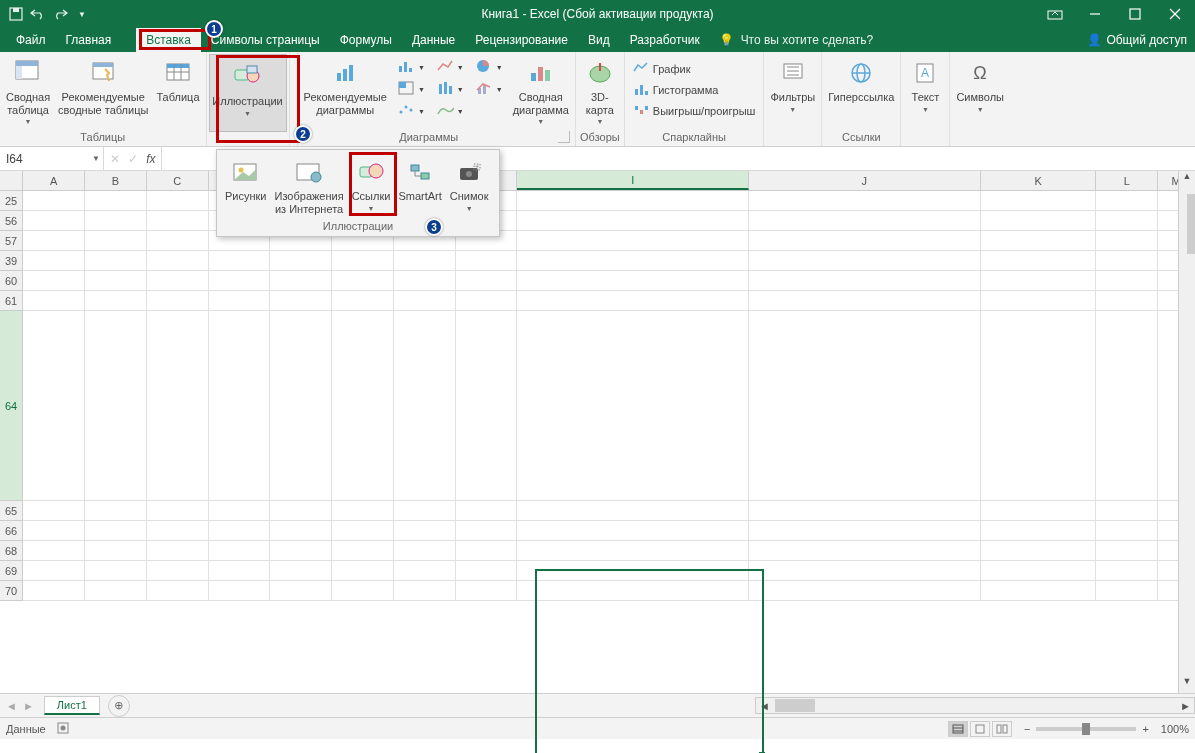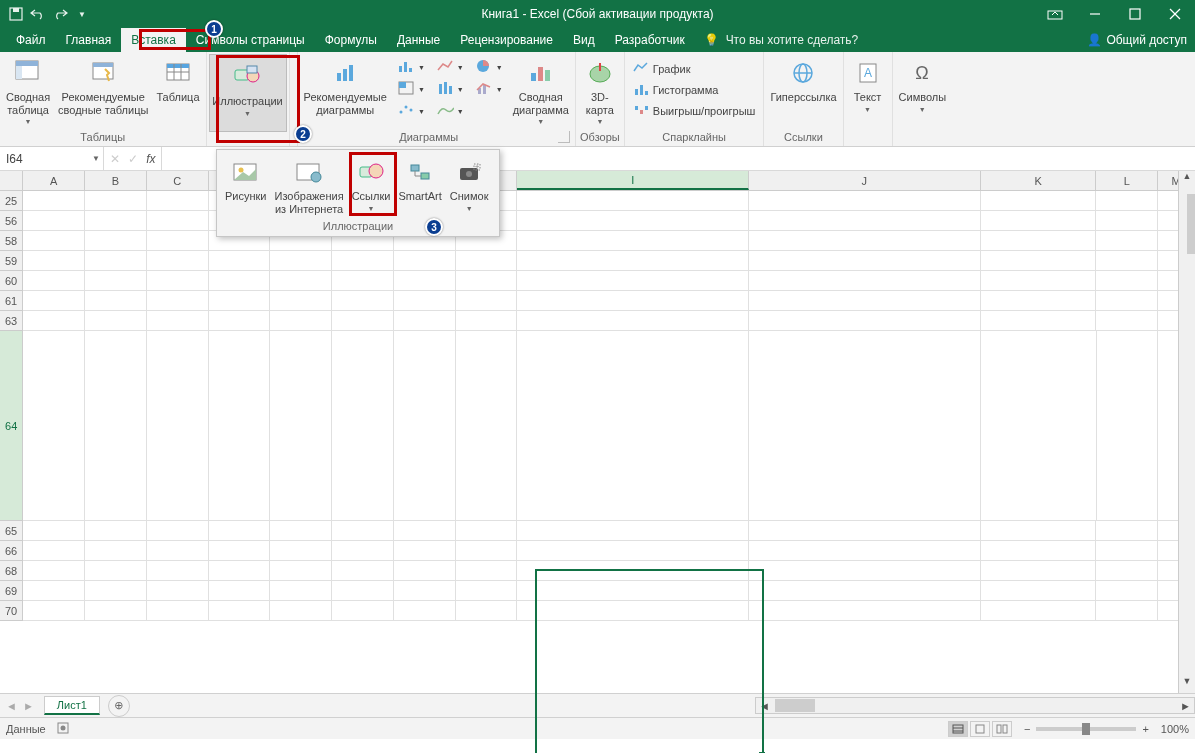--- a/index.html
+++ b/index.html
@@ -9,21 +9,21 @@
 .titlebar { height: 28px; background: #127245; display: flex; align-items: center; color: #fff; position: relative; }
 .qat { display: flex; align-items: center; padding-left: 8px; gap: 6px; }
 .qat .ic { width: 16px; height: 16px; display: flex; align-items: center; justify-content: center; opacity: .9; }
 .title-text { position: absolute; left: 50%; transform: translateX(-50%); font-size: 12px; }
 .winbtns { margin-left: auto; display: flex; align-items: center; }
 .winbtns .wb { width: 40px; height: 28px; display: flex; align-items: center; justify-content: center; }
 
 
 .tabs { height: 24px; background: #127245; display: flex; align-items: stretch; padding-left: 6px; color: #fff; font-size: 12px; position: relative; }
 .tab { padding: 0 10px; display: flex; align-items: center; cursor: pointer; }
-.tab.active { background: #f3f3f3; color: #127245; }
+.tab.active { background: #f3f3f3; color: #127245; margin-left: 15px; }
 .tellme { display: flex; align-items: center; gap: 6px; margin-left: 10px; opacity: .9; }
 .share { margin-left: auto; margin-right: 8px; display: flex; align-items: center; gap: 4px; }
 
 
 .ribbon { height: 95px; background: #f3f3f3; border-bottom: 1px solid #d0d0d0; display: flex; position: relative; }
 .group { border-right: 1px solid #e0e0e0; display: flex; flex-direction: column; height: 100%; padding: 2px 2px 0 2px; }
 .group-items { flex: 1; display: flex; align-items: flex-start; }
 .group-label { text-align: center; font-size: 11px; color: #666; padding-bottom: 3px; }
 .rbtn { display: flex; flex-direction: column; align-items: center; justify-content: flex-start; padding: 3px 4px 2px; text-align: center; font-size: 11px; color: #444; line-height: 1.15; cursor: pointer; min-width: 44px; }
 .rbtn .ic { width: 32px; height: 32px; margin-bottom: 2px; display: flex; align-items: center; justify-content: center; }
@@ -54,21 +54,21 @@
 .colhdrs { display: flex; height: 20px; background: #f0f0f0; border-bottom: 1px solid #ccc; }
 .rowhdr { width: 24px; text-align: center; font-size: 11px; color: #555; border-right: 1px solid #ccc; background: #f0f0f0; }
 .colhdr { border-right: 1px solid #ccc; text-align: center; font-size: 11px; color: #555; display: flex; align-items: center; justify-content: center; }
 .colhdr.active { background: #d6ead8; color: #127245; border-bottom: 2px solid #127245; }
 .colhdr.selall { width: 24px; background: #f0f0f0; border-right: 1px solid #ccc; }
 .rows { }
 .row { display: flex; height: 20px; }
 .row .rowhdr { border-bottom: 1px solid #ccc; display: flex; align-items: center; justify-content: center; }
 .row.active .rowhdr { background: #d6ead8; color: #127245; }
 .cell { border-right: 1px solid #e0e0e0; border-bottom: 1px solid #e0e0e0; }
-.row.tall { height: 190px; justify-content: flex-end; }
+.row.tall { height: 190px; }
 
 
 .selection { position: absolute; border: 2px solid #127245; background: rgba(255,255,255,0); }
 .selection .handle { width: 6px; height: 6px; background: #127245; position: absolute; right: -3px; bottom: -3px; }
 
 
 .sheetrow { height: 24px; display: flex; align-items: center; background: #f3f3f3; border-top: 1px solid #d0d0d0; font-size: 11px; }
 .sheet-tab { background: #fff; border: 1px solid #ccc; border-bottom: 2px solid #127245; padding: 2px 12px; margin-left: 4px; color: #127245; }
 .newsheet { width: 22px; height: 22px; border: 1px solid #ccc; border-radius: 50%; margin-left: 8px; display: flex; align-items: center; justify-content: center; color: #666; }
 .hscroll { margin-left: auto; width: 440px; height: 17px; background: #f0f0f0; border: 1px solid #ccc; display: flex; align-items: center; }
@@ -349,20 +349,35 @@
                 <rect x="7" y="7" width="3" height="4" fill="#d88"></rect>
                 <rect x="12" y="3" width="3" height="4" fill="#5ba8dd"></rect>
               </svg></span>
             <span>Выигрыш/проигрыш</span>
           </div>
       </div>
     </div>
     <div class="group-label">Спарклайны</div>
   </div>
 
+  <div class="group">
+    <div class="group-items">
+      <div class="rbtn">
+        <span class="ic">
+            <svg width="28" height="28" viewBox="0 0 28 28">
+              <rect x="5" y="5" width="18" height="14" fill="#fff" stroke="#888"></rect>
+              <path d="M8 8 h12 M8 12 h12 M8 16 h12" stroke="#888"></path>
+            </svg>
+          </span>
+        <span>Фильтры</span>
+        <span class="drop-arr">▼</span>
+      </div>
+    </div>
+    <div class="group-label">&nbsp;</div>
+  </div>
 
   <div class="group">
     <div class="group-items">
       <div class="rbtn">
         <span class="ic">
             <svg width="28" height="28" viewBox="0 0 28 28">
               <circle cx="14" cy="14" r="9" fill="none" stroke="#5ba8dd" stroke-width="1.5"></circle>
               <ellipse cx="14" cy="14" rx="4" ry="9" fill="none" stroke="#5ba8dd" stroke-width="1.5"></ellipse>
               <line x1="5" y1="14" x2="23" y2="14" stroke="#5ba8dd" stroke-width="1.5"></line>
             </svg>
@@ -527,37 +542,37 @@
         <div class="cell" style="width: 64px;"></div>
         <div class="cell" style="width: 64px;"></div>
         <div class="cell" style="width: 64px;"></div>
         <div class="cell" style="width: 240px;"></div>
         <div class="cell" style="width: 240px;"></div>
         <div class="cell" style="width: 120px;"></div>
         <div class="cell" style="width: 64px;"></div>
         <div class="cell" style="width: 38px;"></div>
       </div>
       <div class="row">
-        <div class="rowhdr">58</div>
-        <div class="cell" style="width: 64px;"></div>
-        <div class="cell" style="width: 64px;"></div>
-        <div class="cell" style="width: 64px;"></div>
-        <div class="cell" style="width: 64px;"></div>
-        <div class="cell" style="width: 64px;"></div>
-        <div class="cell" style="width: 64px;"></div>
-        <div class="cell" style="width: 64px;"></div>
-        <div class="cell" style="width: 64px;"></div>
-        <div class="cell" style="width: 240px;"></div>
-        <div class="cell" style="width: 240px;"></div>
-        <div class="cell" style="width: 120px;"></div>
-        <div class="cell" style="width: 64px;"></div>
-        <div class="cell" style="width: 38px;"></div>
-      </div>
-      <div class="row">
-        <div class="rowhdr">59</div>
+        <div class="rowhdr">57</div>
+        <div class="cell" style="width: 64px;"></div>
+        <div class="cell" style="width: 64px;"></div>
+        <div class="cell" style="width: 64px;"></div>
+        <div class="cell" style="width: 64px;"></div>
+        <div class="cell" style="width: 64px;"></div>
+        <div class="cell" style="width: 64px;"></div>
+        <div class="cell" style="width: 64px;"></div>
+        <div class="cell" style="width: 64px;"></div>
+        <div class="cell" style="width: 240px;"></div>
+        <div class="cell" style="width: 240px;"></div>
+        <div class="cell" style="width: 120px;"></div>
+        <div class="cell" style="width: 64px;"></div>
+        <div class="cell" style="width: 38px;"></div>
+      </div>
+      <div class="row">
+        <div class="rowhdr">39</div>
         <div class="cell" style="width: 64px;"></div>
         <div class="cell" style="width: 64px;"></div>
         <div class="cell" style="width: 64px;"></div>
         <div class="cell" style="width: 64px;"></div>
         <div class="cell" style="width: 64px;"></div>
         <div class="cell" style="width: 64px;"></div>
         <div class="cell" style="width: 64px;"></div>
         <div class="cell" style="width: 64px;"></div>
         <div class="cell" style="width: 240px;"></div>
         <div class="cell" style="width: 240px;"></div>
@@ -576,36 +591,20 @@
         <div class="cell" style="width: 64px;"></div>
         <div class="cell" style="width: 64px;"></div>
         <div class="cell" style="width: 240px;"></div>
         <div class="cell" style="width: 240px;"></div>
         <div class="cell" style="width: 120px;"></div>
         <div class="cell" style="width: 64px;"></div>
         <div class="cell" style="width: 38px;"></div>
       </div>
       <div class="row">
         <div class="rowhdr">61</div>
-        <div class="cell" style="width: 64px;"></div>
-        <div class="cell" style="width: 64px;"></div>
-        <div class="cell" style="width: 64px;"></div>
-        <div class="cell" style="width: 64px;"></div>
-        <div class="cell" style="width: 64px;"></div>
-        <div class="cell" style="width: 64px;"></div>
-        <div class="cell" style="width: 64px;"></div>
-        <div class="cell" style="width: 64px;"></div>
-        <div class="cell" style="width: 240px;"></div>
-        <div class="cell" style="width: 240px;"></div>
-        <div class="cell" style="width: 120px;"></div>
-        <div class="cell" style="width: 64px;"></div>
-        <div class="cell" style="width: 38px;"></div>
-      </div>
-      <div class="row">
-        <div class="rowhdr">63</div>
         <div class="cell" style="width: 64px;"></div>
         <div class="cell" style="width: 64px;"></div>
         <div class="cell" style="width: 64px;"></div>
         <div class="cell" style="width: 64px;"></div>
         <div class="cell" style="width: 64px;"></div>
         <div class="cell" style="width: 64px;"></div>
         <div class="cell" style="width: 64px;"></div>
         <div class="cell" style="width: 64px;"></div>
         <div class="cell" style="width: 240px;"></div>
         <div class="cell" style="width: 240px;"></div>

